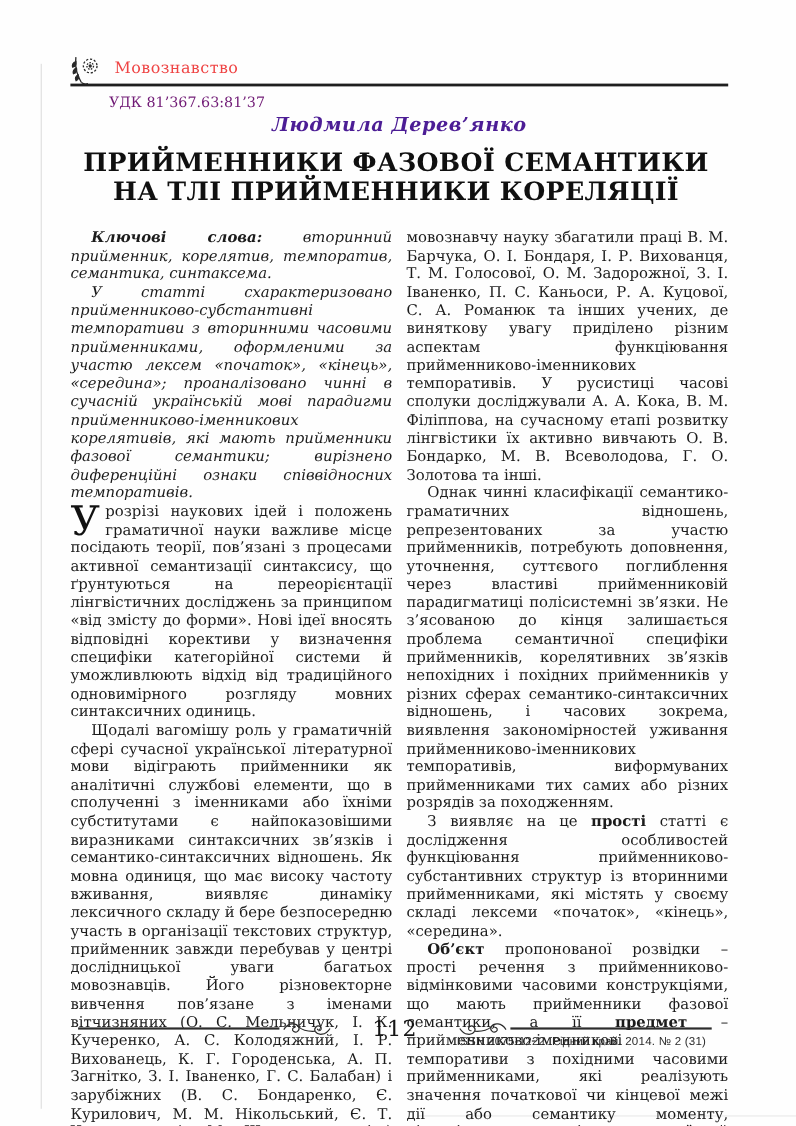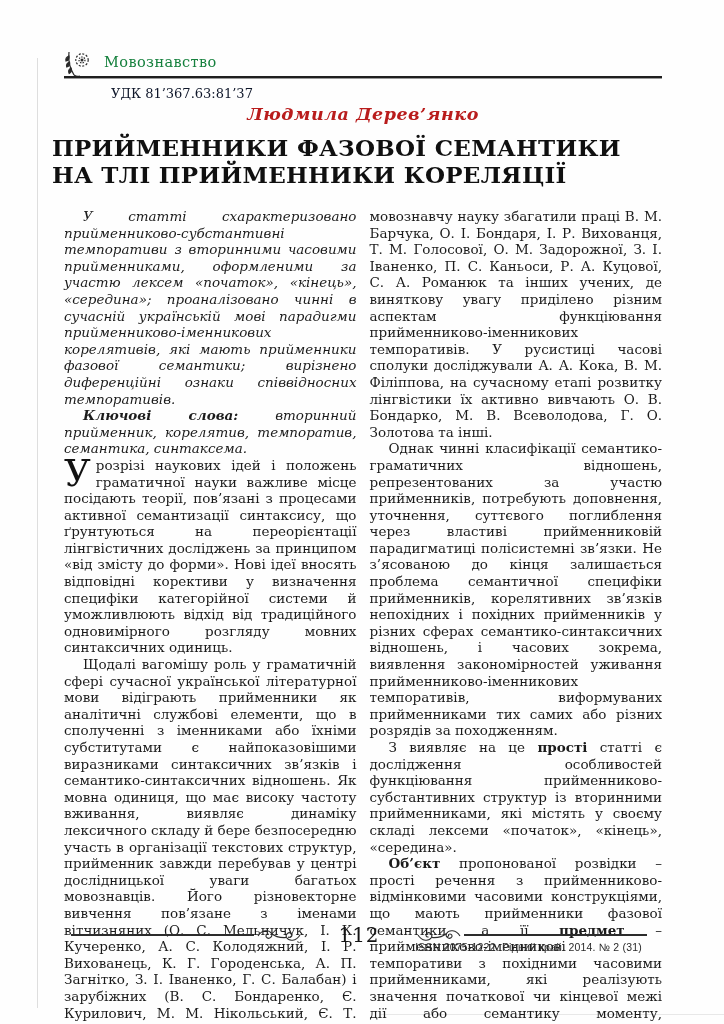--- a/index.html
+++ b/index.html
@@ -20,37 +20,37 @@
     position: absolute; left: 380px; top: 1014px; width: 344px; height: 1px;
     background: #e8e8e8;
   }
 
   
   .header-row {
     position: absolute; left: 64px; top: 50px; width: 598px;
     display: flex; align-items: center;
   }
   .header-icon { width: 30px; height: 30px; margin-right: 10px; flex: 0 0 auto; }
-  .section-label { font-size: 14.5px; letter-spacing: 0.4px; color: #15803d; padding-bottom: 6px; }
+  .section-label { font-size: 14.5px; letter-spacing: 0.4px; color: #ef4444; padding-bottom: 6px; }
   .header-rule {
     position: absolute; left: 64px; top: 76px; width: 598px; height: 3px;
     background: linear-gradient(#1f1f1f 0 66%, #9a9a9a 66% 100%);
   }
 
-  .udk { position: absolute; left: 111px; top: 86px; font-size: 13px; color: #0f172a; }
+  .udk { position: absolute; left: 99px; top: 86px; font-size: 13px; color: #701a75; }
 
   .author {
     position: absolute; left: 64px; top: 104px; width: 598px;
     text-align: center; font-size: 17.5px; font-weight: bold; font-style: italic;
-    letter-spacing: 0.5px; color: #b91c1c;
+    letter-spacing: 0.5px; color: #4c1d95;
   }
 
   .title {
-    position: absolute; left: 52px; top: 134px; width: 638px; margin: 0;
-    font-size: 23px; font-weight: bold; line-height: 27px;
+    position: absolute; left: 41px; top: 134px; width: 638px; margin: 0;
+    text-align: center; font-size: 23px; font-weight: bold; line-height: 27px;
     letter-spacing: 0.3px; color: #101010;
   }
 
   
   .columns {
     position: absolute; left: 64px; top: 208px; width: 598px;
     display: flex; gap: 13px;
   }
   .col { width: 292.5px; text-align: justify; font-size: 13.5px; line-height: 16.6px; }
   .col p { margin: 0; }
@@ -110,22 +110,22 @@
   <div class="author">Людмила Дерев’янко</div>
 
   <h1 class="title">
     <span>ПРИЙМЕННИКИ ФАЗОВОЇ СЕМАНТИКИ</span><br>
     <span>НА ТЛІ ПРИЙМЕННИКИ КОРЕЛЯЦІЇ</span>
   </h1>
 
   <div class="columns">
 
     <div class="col">
+      <p class="abstract indent"><span class="b">Ключові слова:</span><span> вторинний прийменник, корелятив, темпоратив, семантика, синтаксема.</span></p>
       <p class="abstract indent">У статті схарактеризовано прийменниково-субстантивні темпоративи з вторинними часовими прийменниками, оформленими за участю лексем «початок», «кінець», «середина»; проаналізовано чинні в сучасній українській мові парадигми прийменниково-іменникових корелятивів, які мають прийменники фазової семантики; вирізнено диференційні ознаки співвідносних темпоративів.</p>
-      <p class="abstract indent"><span class="b">Ключові слова:</span><span> вторинний прийменник, корелятив, темпоратив, семантика, синтаксема.</span></p>
       <p class="body"><span class="dropcap">У</span><span>розрізі наукових ідей і положень граматичної науки важливе місце посідають теорії, пов’язані з процесами активної семантизації синтаксису, що ґрунтуються на переорієнтації лінгвістичних досліджень за принципом «від змісту до форми». Нові ідеї вносять відповідні корективи у визначення специфіки категорійної системи й уможливлюють відхід від традиційного одновимірного розгляду мовних синтаксичних одиниць.</span></p>
       <p class="indent">Щодалі вагомішу роль у граматичній сфері сучасної української літературної мови відіграють прийменники як аналітичні службові елементи, що в сполученні з іменниками або їхніми субститутами є найпоказовішими виразниками синтаксичних зв’язків і семантико-синтаксичних відношень. Як мовна одиниця, що має високу частоту вживання, виявляє динаміку лексичного складу й бере безпосередню участь в організації текстових структур, прийменник завжди перебував у центрі дослідницької уваги багатьох мовознавців. Його різновекторне вивчення пов’язане з іменами вітчизняних (О. С. Мельничук, І. К. Кучеренко, А. С. Колодяжний, І. Р. Вихованець, К. Г. Городенська, А. П. Загнітко, З. І. Іваненко, Г. С. Балабан) і зарубіжних (В. С. Бондаренко, Є. Курилович, М. М. Нікольський, Є. Т. Черкасова, А. М. Шаранда та ін.) учених.</p>
 
     </div>
 
     <div class="col">
       <p>мовознавчу науку збагатили праці В. М. Барчука, О. І. Бондаря, І. Р. Вихованця, Т. М. Голосової, О. М. Задорожної, З. І. Іваненко, П. С. Каньоси, Р. А. Куцової, С. А. Романюк та інших учених, де виняткову увагу приділено різним аспектам функціювання прийменниково-іменникових темпоративів. У русистиці часові сполуки досліджували А. А. Кока, В. М. Філіппова, на сучасному етапі розвитку лінгвістики їх активно вивчають О. В. Бондарко, М. В. Всеволодова, Г. О. Золотова та інші.</p>
       <p class="indent">Однак чинні класифікації семантико-граматичних відношень, репрезентованих за участю прийменників, потребують доповнення, уточнення, суттєвого поглиблення через властиві прийменниковій парадигматиці полісистемні зв’язки. Не з’ясованою до кінця залишається проблема семантичної специфіки прийменників, корелятивних зв’язків непохідних і похідних прийменників у різних сферах семантико-синтаксичних відношень, і часових зокрема, виявлення закономірностей уживання прийменниково-іменникових темпоративів, виформуваних прийменниками тих самих або різних розрядів за походженням.</p>
       <p class="indent"><span>З виявляє на це </span><span class="b">прості</span><span> статті є дослідження особливостей функціювання прийменниково-субстантивних структур із вторинними прийменниками, які містять у своєму складі лексеми «початок», «кінець», «середина».</span></p>
       <p class="indent"><span class="b">Об’єкт</span><span> пропонованої розвідки – прості речення з прийменниково-відмінковими часовими конструкціями, що мають прийменники фазової семантики, а її </span><span class="b">предмет</span><span> – прийменниково-іменникові темпоративи з похідними часовими прийменниками, які реалізують значення початкової чи кінцевої межі дії або семантику моменту, рівновіддаленого від стартової й фінішної точок часового орієнтира.</span></p>

